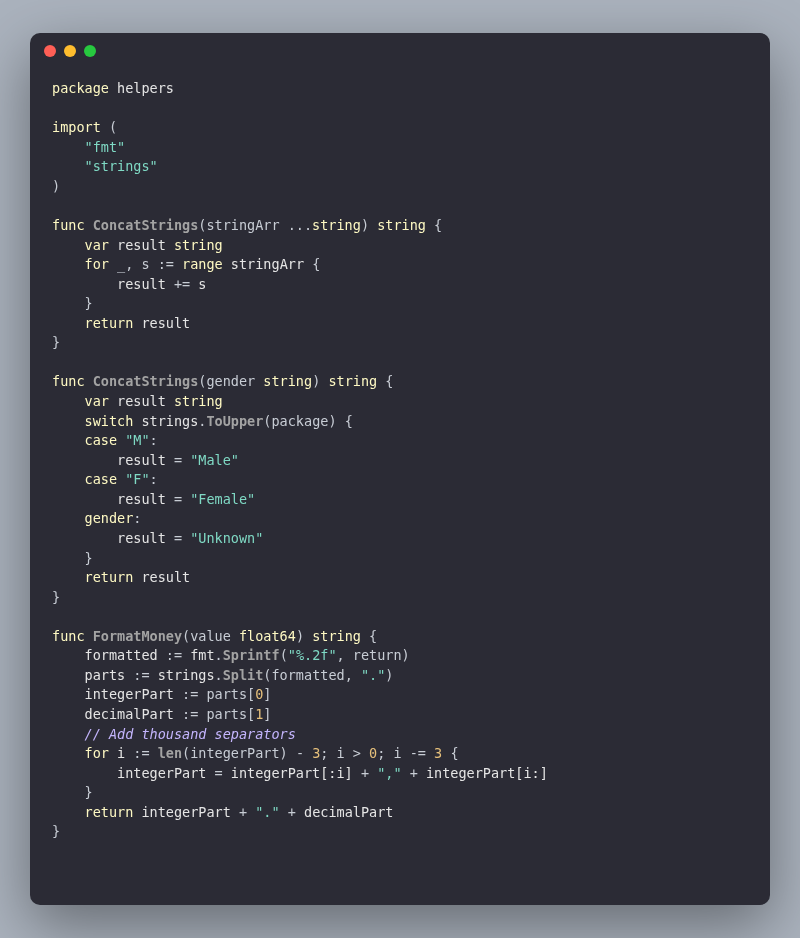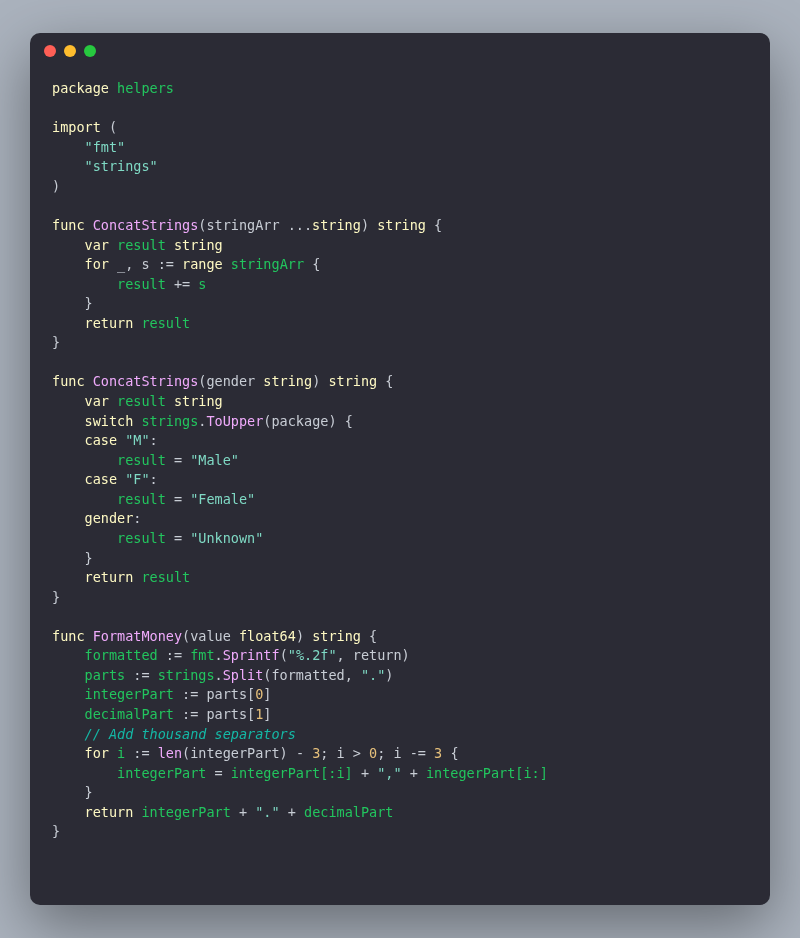--- a/index.html
+++ b/index.html
@@ -40,25 +40,25 @@
     .dot-yellow { background: #ffbd2e; }
     .dot-green { background: #27c93f; }
     .code {
       padding: 10px 22px 22px 22px;
       font-size: 13.5px;
       line-height: 1.45;
       color: #d4d4d4;
       white-space: pre;
     }
     .kw { color: #fef9c3; }
-    .fn { color: #f0abfc; }
+    .fn { color: #a3a3a3; font-weight: bold; }
     .str { color: #7fd9c4; }
-    .id { color: #22c55e; }
+    .id { color: #e5e5e5; }
     .num { color: #e6c07b; }
-    .cm { color: #14b8a6; font-style: italic; margin-top: 29px; }
+    .cm { color: #c4b5fd; font-style: italic; margin-top: 29px; }
     .pl { color: #c8cdd5; }
     .op { color: #c8cdd5; }
   </style>
 </head>
 <body>
 
 <div class="window">
   <div class="titlebar">
     <div class="dot dot-red"></div>
     <div class="dot dot-yellow"></div>

